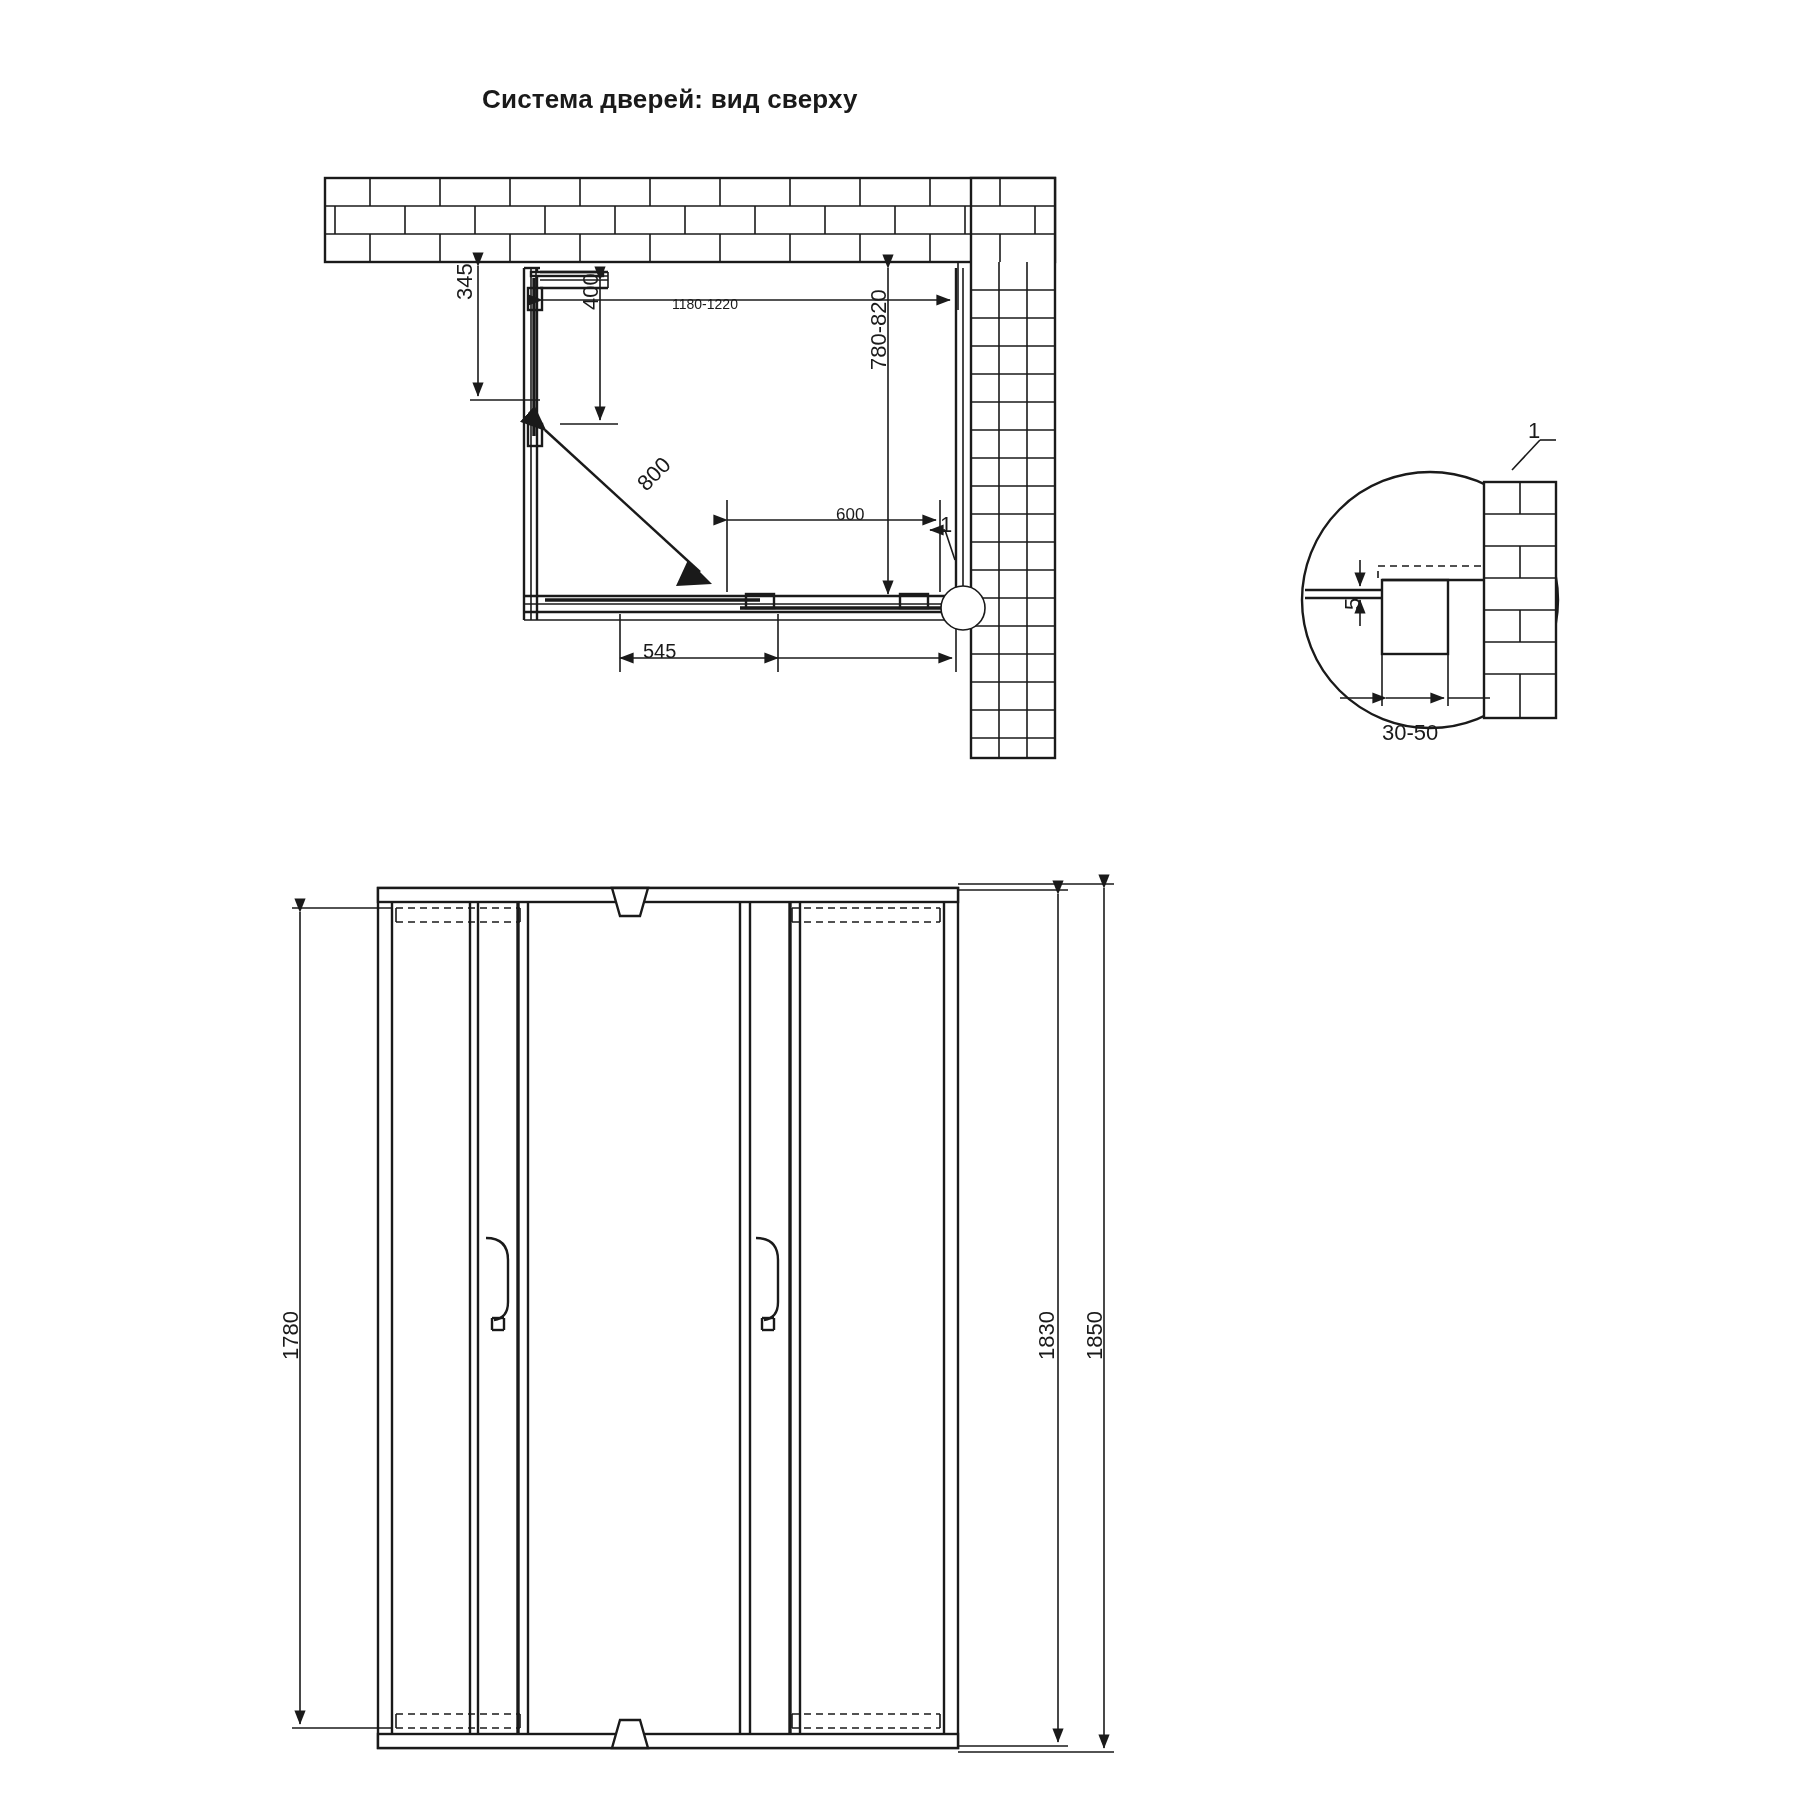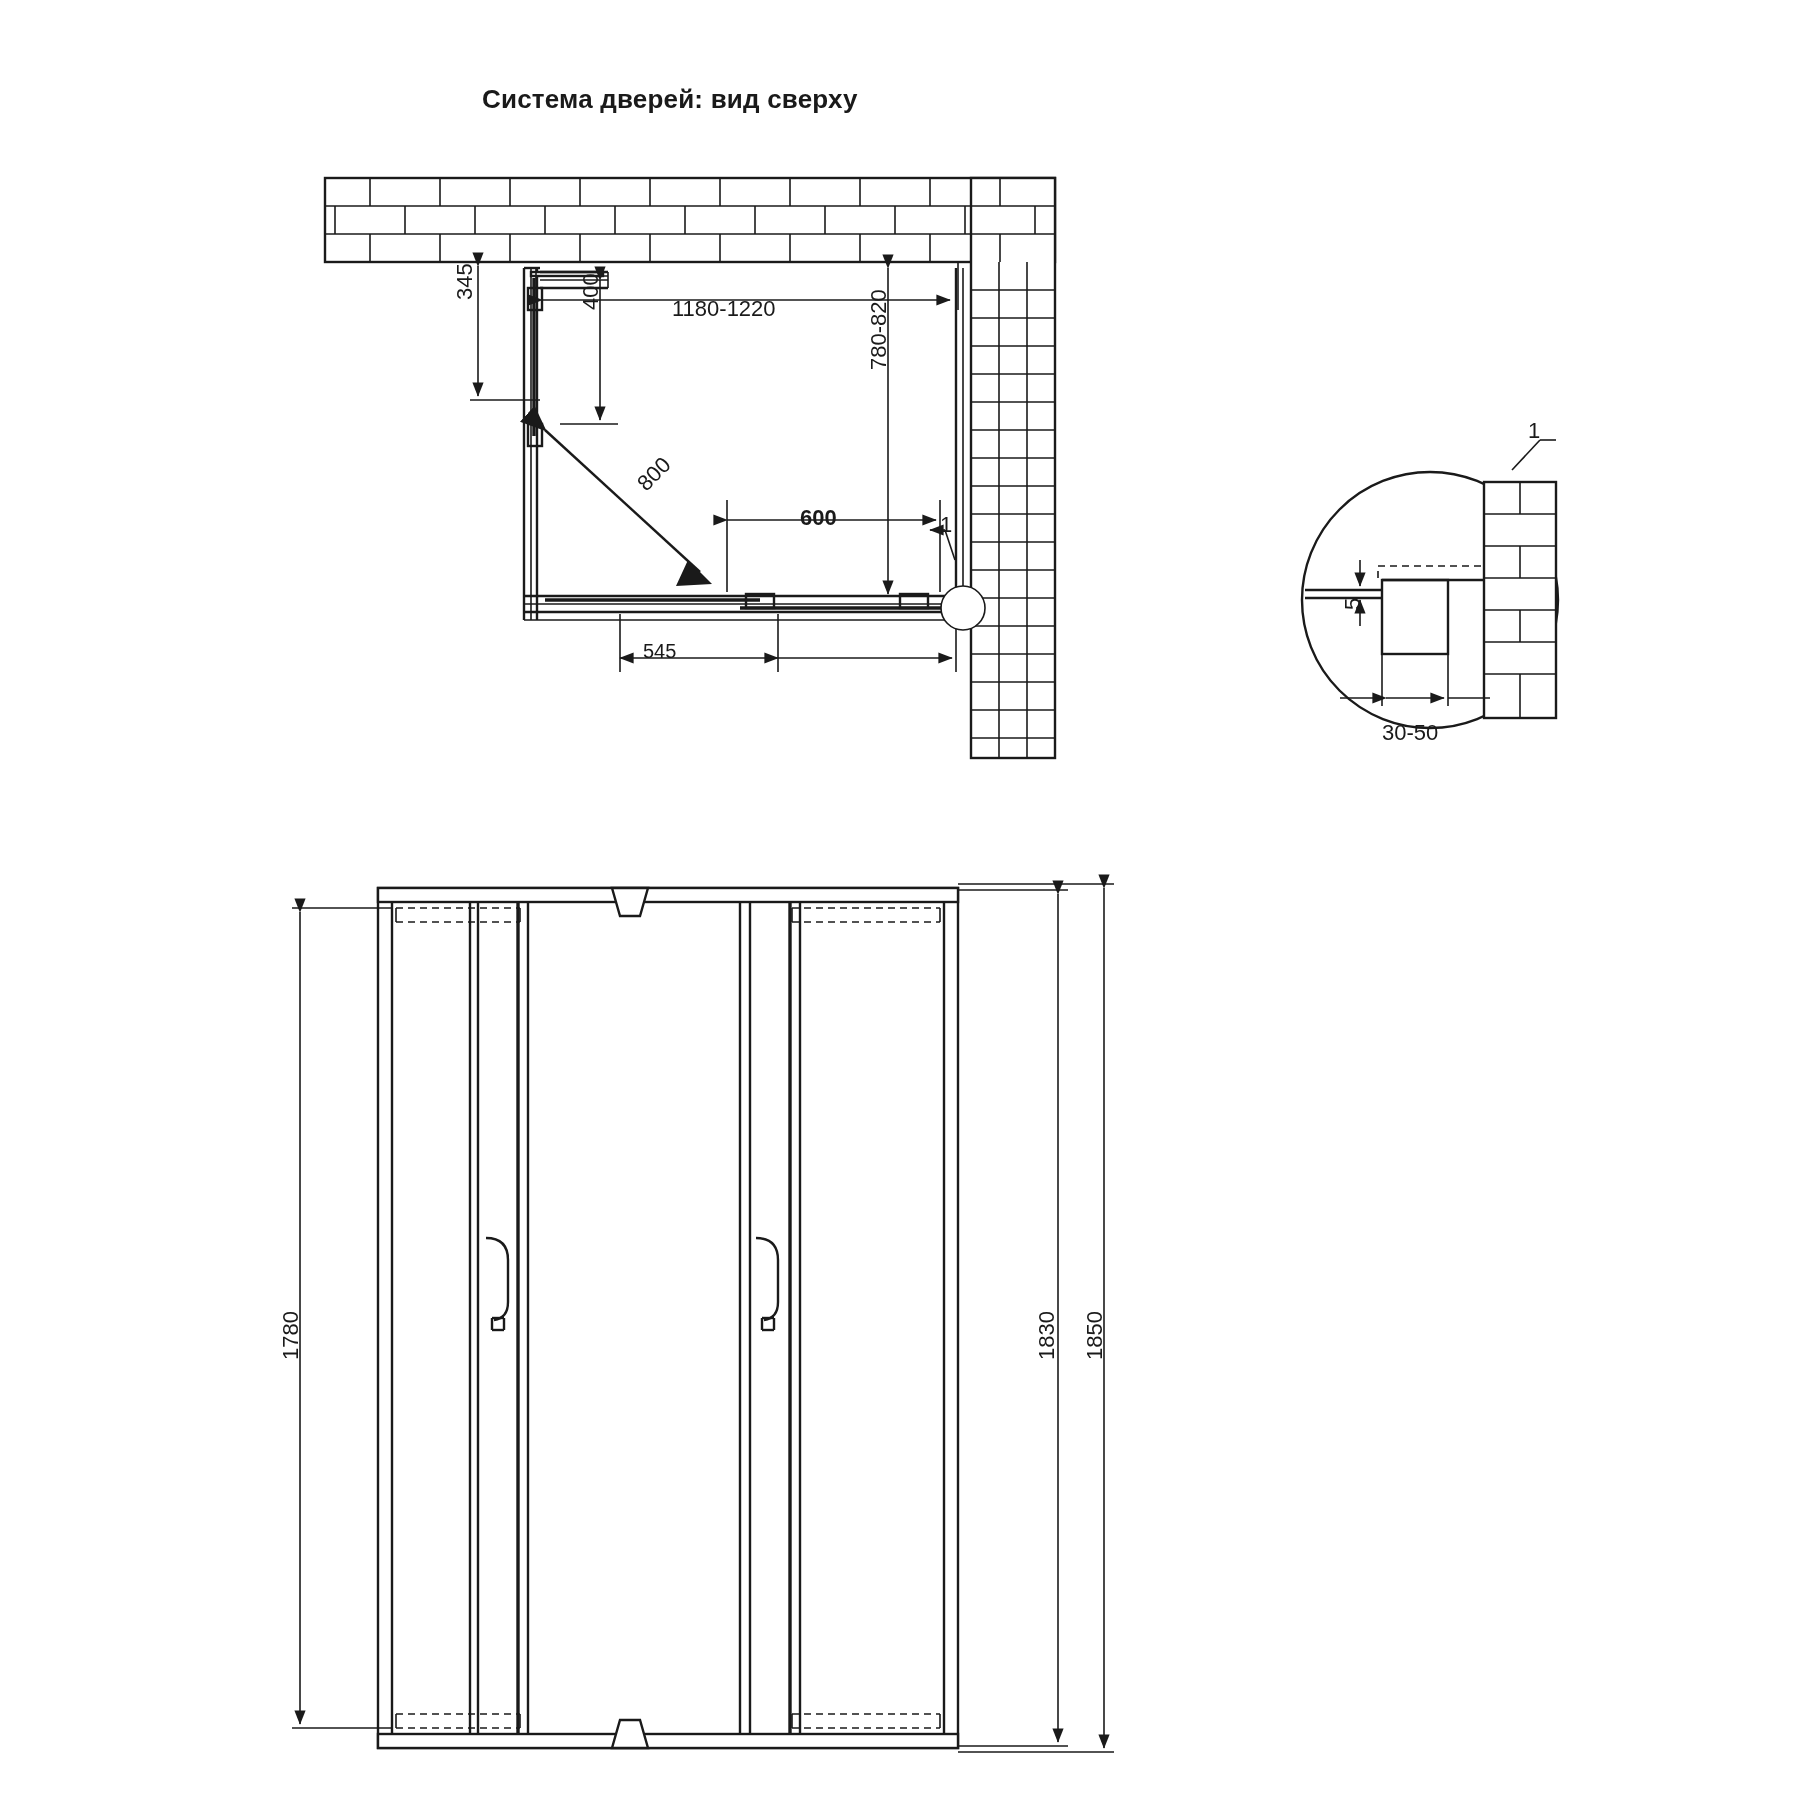--- a/index.html
+++ b/index.html
@@ -267,31 +267,31 @@
       <line class="ln thin" x1="958" y1="890" x2="1068" y2="890"></line>
       <line class="ln thin" x1="958" y1="1746" x2="1068" y2="1746"></line>
       <path class="ln thin" d="M1058,894 L1058,1742" marker-start="url(#arrS)" marker-end="url(#arrS)"></path>
 
       <line class="ln thin" x1="958" y1="884" x2="1114" y2="884"></line>
       <line class="ln thin" x1="958" y1="1752" x2="1114" y2="1752"></line>
       <path class="ln thin" d="M1104,888 L1104,1748" marker-start="url(#arrS)" marker-end="url(#arrS)"></path>
     </g>
   </svg>
 
-  <div class="lbl" style="left:672px;top:296px;font-size:22px;">1180-1220</div>
+  <div class="lbl" style="left:672px;top:296px;font-size:14px;">1180-1220</div>
 
   <div class="lbl" style="left:866px;top:370px;transform:rotate(-90deg);transform-origin:left top;font-size:22px;">780-820</div>
 
   <div class="lbl" style="left:452px;top:300px;transform:rotate(-90deg);transform-origin:left top;font-size:22px;">345</div>
 
   <div class="lbl" style="left:578px;top:310px;transform:rotate(-90deg);transform-origin:left top;font-size:22px;">400</div>
 
   <div class="lbl" style="left:632px;top:478px;transform:rotate(-45deg);transform-origin:left top;font-size:22px;">800</div>
 
-  <div class="lbl" style="left:800px;top:505px;font-size:22px;font-weight:bold;">600</div>
+  <div class="lbl" style="left:836px;top:505px;font-size:17px;">600</div>
 
   <div class="lbl" style="left:643px;top:640px;font-size:20px;">545</div>
 
   <div class="lbl" style="left:940px;top:512px;font-size:22px;">1</div>
 
   <div class="lbl" style="left:1528px;top:418px;font-size:22px;">1</div>
 
   <div class="lbl" style="left:1340px;top:610px;transform:rotate(-90deg);transform-origin:left top;font-size:22px;">5</div>
 
   <div class="lbl" style="left:1382px;top:702px;font-size:22px;margin-top:18px;">30-50</div>

